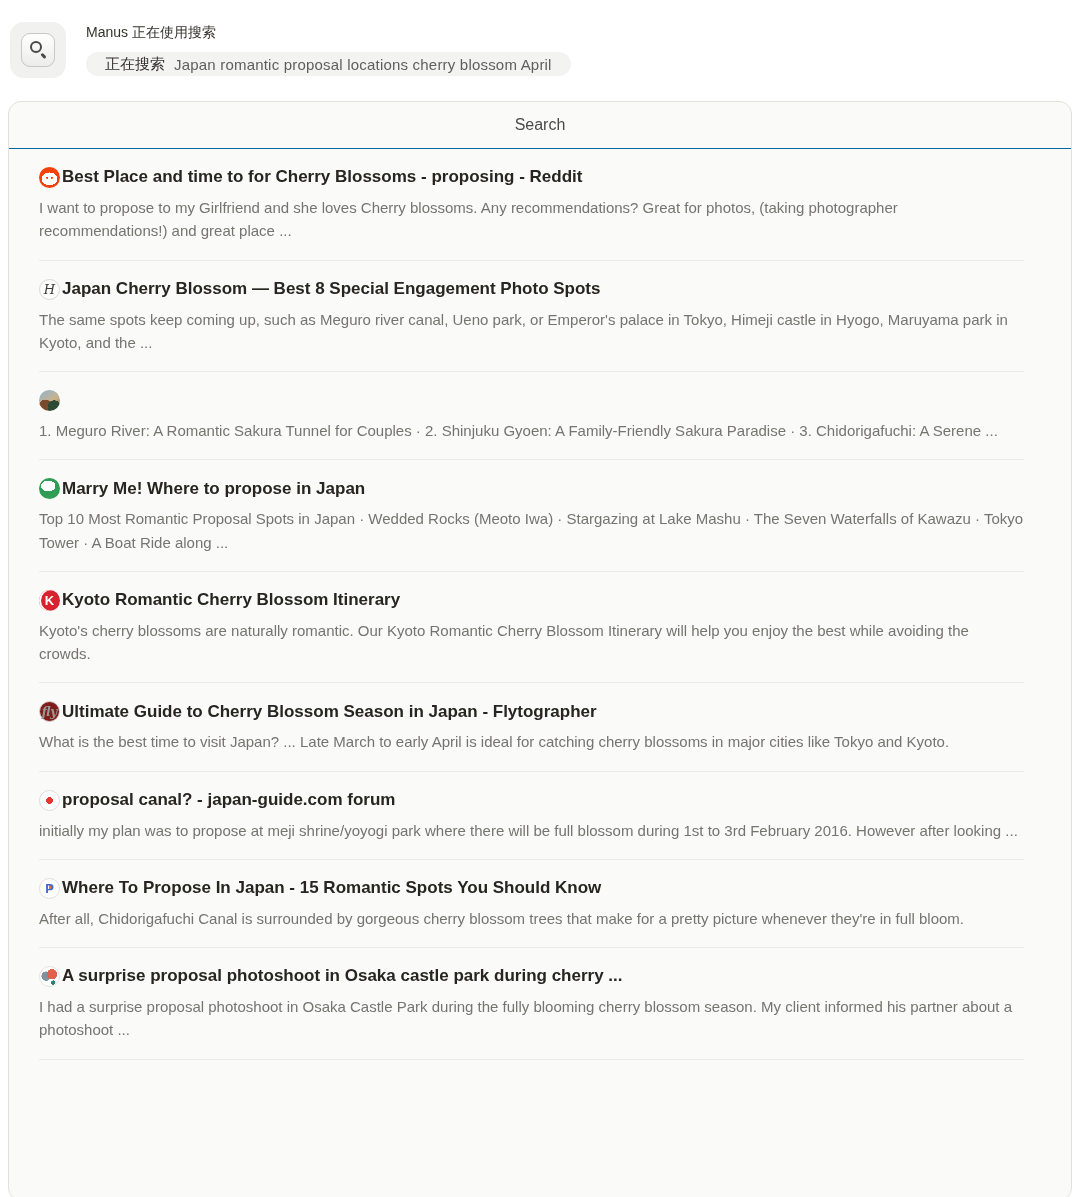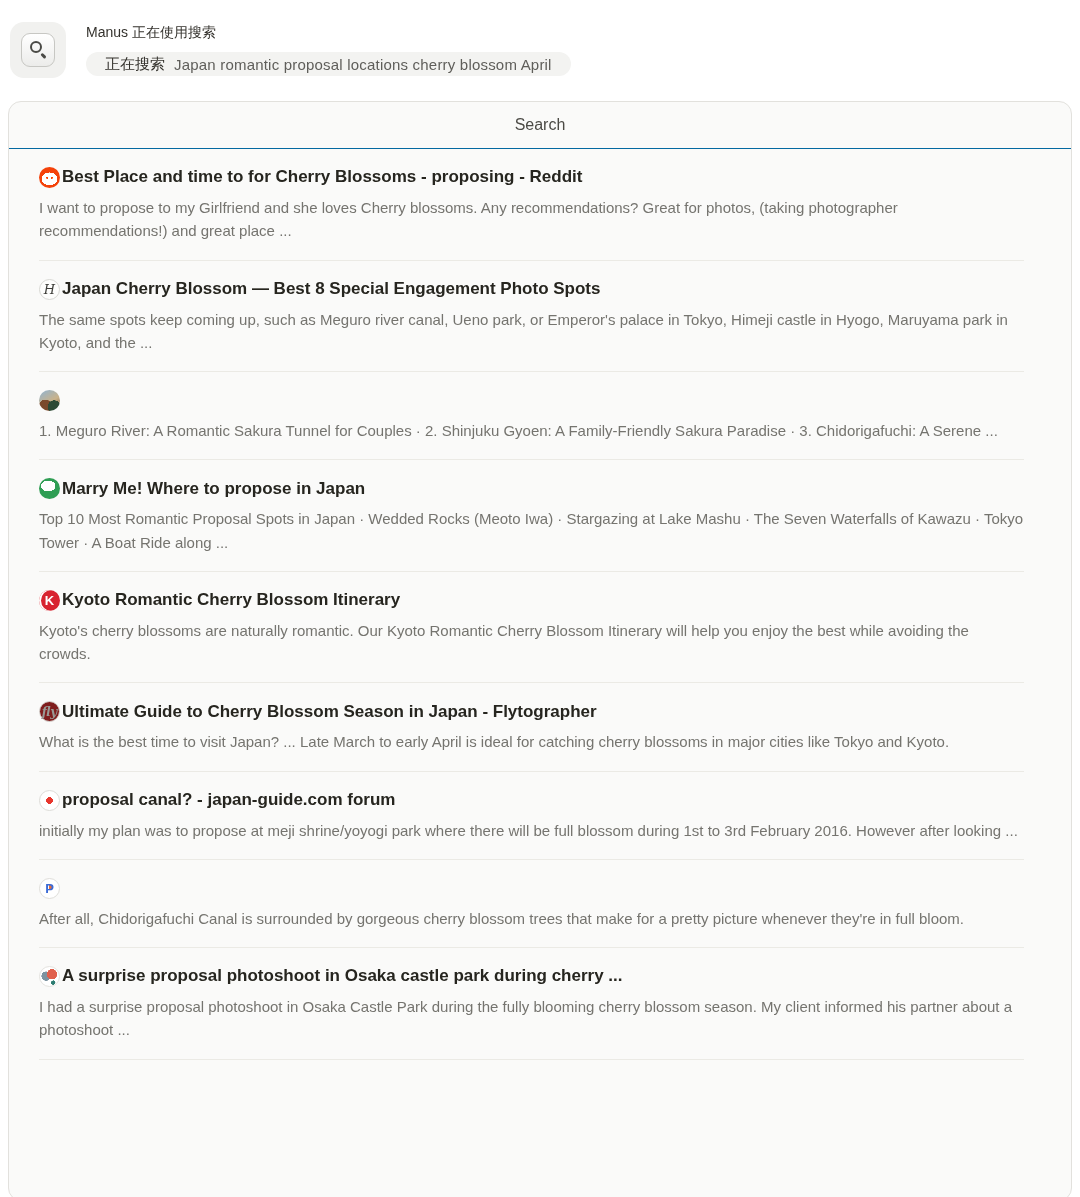--- a/index.html
+++ b/index.html
@@ -153,20 +153,21 @@
       <span class="favicon fav-japan-guide"></span>
       <span class="result-title">proposal canal? - japan-guide.com forum</span>
     </div>
     <div class="result-snippet">initially my plan was to propose at meji shrine/yoyogi park where there will be full blossom during 1st to 3rd February 2016. However after looking ...</div>
   </div>
   <div class="divider"></div>
 
   <div class="result">
     <div class="result-head">
       <span class="favicon fav-p-logo">P</span>
+      <span class="result-title">Where To Propose In Japan - 15 Romantic Spots You Should Know</span>
     </div>
     <div class="result-snippet">After all, Chidorigafuchi Canal is surrounded by gorgeous cherry blossom trees that make for a pretty picture whenever they're in full bloom.</div>
   </div>
   <div class="divider"></div>
 
   <div class="result">
     <div class="result-head">
       <span class="favicon fav-aperture"></span>
       <span class="result-title">A surprise proposal photoshoot in Osaka castle park during cherry ...</span>
     </div>

